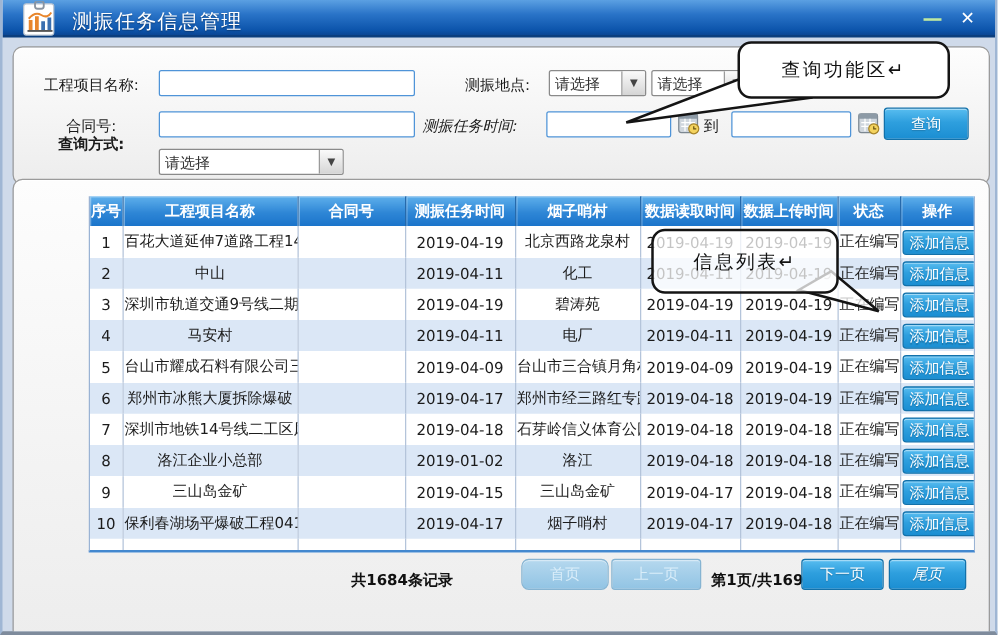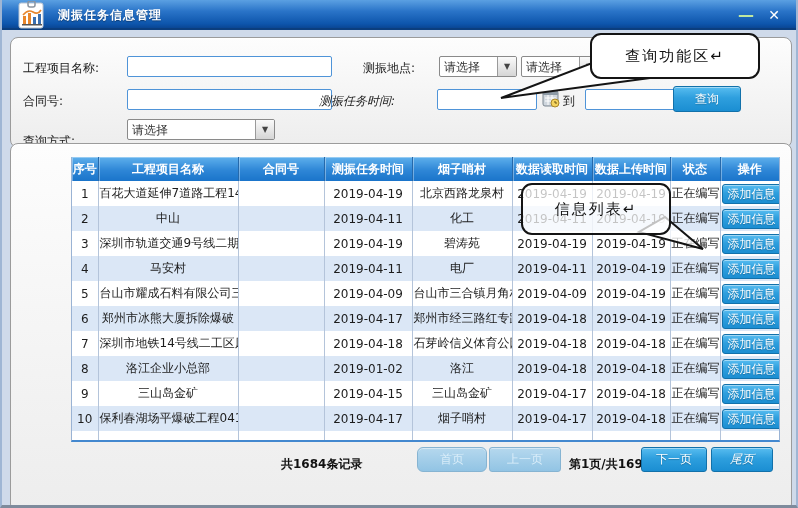--- a/index.html
+++ b/index.html
@@ -5,49 +5,49 @@
   * { margin:0; padding:0; box-sizing:border-box; }
   html,body { width:798px; height:508px; font-family:"DejaVu Sans","Liberation Sans",sans-serif; }
   .window { position:relative; width:798px; height:508px; background:#cfdaea; overflow:hidden;
             border-left:2px solid #9fb6d4; border-right:2px solid #9fb6d4; border-bottom:3px solid #7e8b9c; }
 
   
   .titlebar { position:absolute; left:0; top:0; width:100%; height:30px;
               background:linear-gradient(180deg,#5ba0e2 0%,#2a74c8 40%,#0d55ac 85%,#0a4694 100%);
               border-bottom:2px solid #0b3e7e; }
   .app-icon { position:absolute; left:14px; top:1px; width:32px; height:28px; }
-  .title-text { position:absolute; left:56px; top:7px; color:#ffffff; font-size:12px; font-weight:bold;
+  .title-text { position:absolute; left:56px; top:7px; color:#ffffff; font-size:16px; font-weight:normal;
                 text-shadow:0 1px 1px rgba(0,0,0,.35); letter-spacing:1px; }
   .win-btn { position:absolute; top:6px; width:20px; height:18px; color:#fff; font-weight:bold;
              text-align:center; line-height:18px; cursor:pointer; font-size:14px; }
   .btn-min { right:40px; color:#bfe8a0; font-size:16px; }
   .btn-close { right:12px; }
 
   
   .panel { position:absolute; left:8px; width:782px; border:1px solid #9b9b9b; border-radius:8px;
            background:linear-gradient(180deg,#fdfdfd 0%,#ededed 100%);
            box-shadow:inset 0 1px 0 #ffffff; }
   .query-panel { top:37px; height:111px; }
   .table-panel { top:143px; height:369px; }
 
   
-  .f-label { position:absolute; font-size:12px; color:#1a1a1a; text-align:left; white-space:nowrap; }
+  .f-label { position:absolute; font-size:12px; color:#1a1a1a; text-align:center; white-space:nowrap; }
   .f-input { position:absolute; height:21px; border:1px solid #4f94d8; background:#ffffff; border-radius:2px;
              font-size:12px; padding:0 4px; }
   .dropdown { position:absolute; height:21px; display:flex; border:1px solid #8a8a8a; border-radius:2px;
               background:#ffffff; overflow:hidden; }
   .dd-text { flex:1; font-size:12px; color:#333; line-height:20px; padding-left:4px; white-space:nowrap; overflow:hidden; }
   .dd-arrow { width:19px; background:linear-gradient(180deg,#fafafa,#d5d5d5); border-left:1px solid #9a9a9a;
               font-size:8px; color:#444; text-align:center; line-height:20px; cursor:pointer; }
   .cal-icon { position:absolute; width:20px; height:21px; cursor:pointer; }
   .btn-blue { background:linear-gradient(180deg,#58bdf0 0%,#2e9fde 45%,#1b8ed2 100%);
               border:1px solid #1271aa; border-radius:3px; color:#fff; font-size:12px;
               text-align:center; cursor:pointer; text-shadow:0 1px 1px rgba(0,0,0,.25);
               box-shadow:inset 0 1px 0 rgba(255,255,255,.45); }
-  .search-btn { position:absolute; left:662px; top:48px; width:68px; height:26px; line-height:24px; }
+  .search-btn { position:absolute; left:696px; top:48px; width:68px; height:26px; line-height:24px; }
 
   
   .grid-wrap { position:absolute; left:60px; top:13px; width:709px; height:285px; background:#ffffff;
                border-left:1px solid #9ab3d4; border-right:1px solid #9ab3d4; border-bottom:2px solid #4388cf; }
   table { border-collapse:collapse; table-layout:fixed; width:100%; }
   th { background:linear-gradient(180deg,#5fb0ec 0%,#2e86d6 55%,#1a74ca 100%); color:#ffffff;
        font-size:12px; font-weight:bold; height:24px; border-left:1px solid #2569ab;
        box-shadow:inset 1px 1px 0 rgba(255,255,255,.35); white-space:nowrap; overflow:hidden; }
   th:first-child { border-left:none; }
   td { font-size:12px; color:#1c1c1c; height:25px; text-align:center; border-left:1px solid #b4c4da;
@@ -120,21 +120,21 @@
     <input class="f-input" style="left: 574px; top: 51px; width: 96px;" value="">
     <svg class="cal-icon" style="left:674px; top:50px;" viewBox="0 0 20 21">
       <rect x="2" y="3" width="15" height="15" rx="2" fill="#cfd6dd" stroke="#7c8791"></rect>
       <rect x="2" y="3" width="15" height="4" fill="#8d9aa6"></rect>
       <path d="M4 10h11M4 13h11M7 7v10M11 7v10" stroke="#ffffff" stroke-width="1"></path>
       <circle cx="14" cy="15" r="4" fill="#f4d35e" stroke="#a8862a"></circle>
       <path d="M14 13v2h2" stroke="#6b5512" fill="none"></path>
     </svg>
     <div class="btn-blue search-btn">查询</div>
 
-    <div class="f-label" style="left:12px; top:95px; width:100px;">查询方式:</div>
+    <div class="f-label" style="left:12px; top:69px; width:100px;font-weight:bold;">查询方式:</div>
     <div class="dropdown" style="left:116px; top:81px; width:148px;">
       <span class="dd-text">请选择</span>
       <span class="dd-arrow">▼</span>
     </div>
   </div>
 
   <div class="panel table-panel">
     <div class="grid-wrap">
       <table>
         <colgroup>

